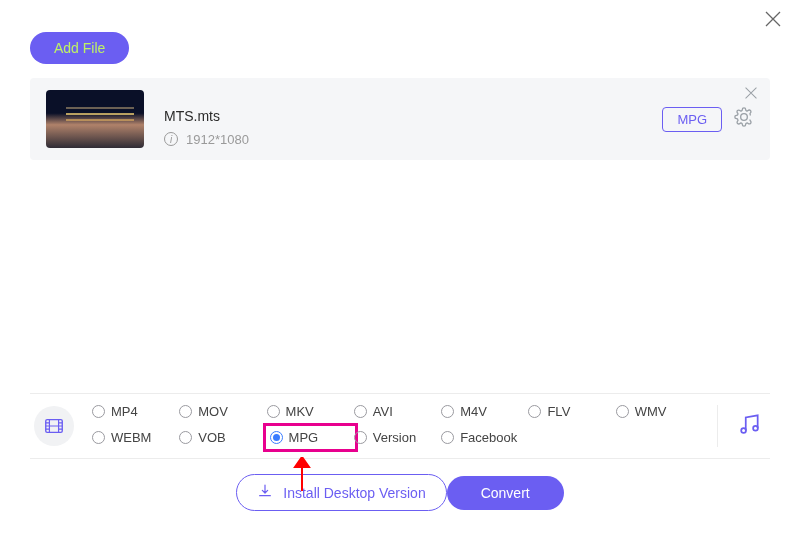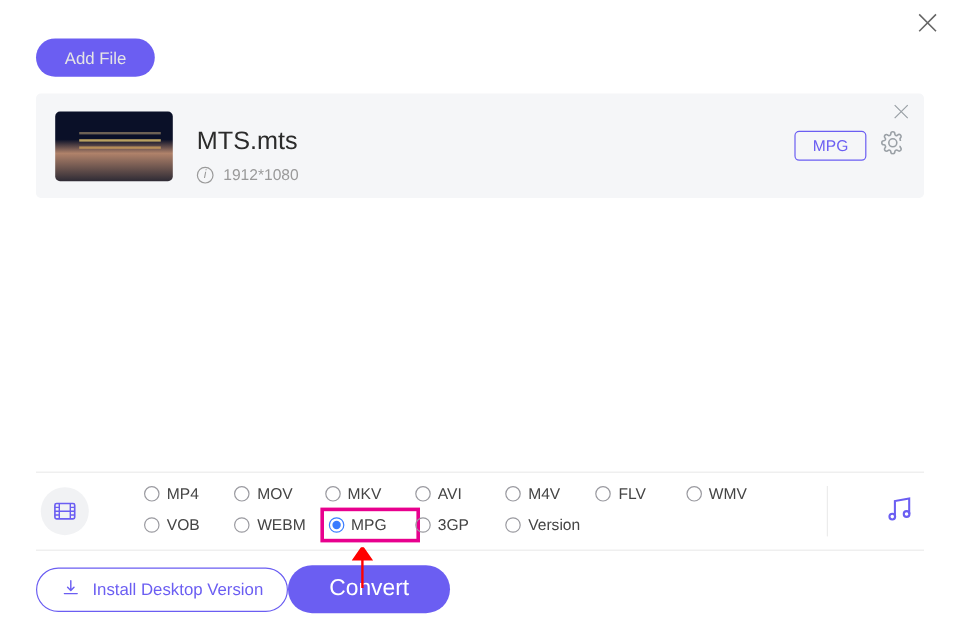--- a/index.html
+++ b/index.html
@@ -16,21 +16,21 @@
       top: 10px;
       right: 18px;
       cursor: pointer;
       color: #666;
     }
     .add-file-btn {
       position: absolute;
       top: 32px;
       left: 30px;
       background: #6b5ef2;
-      color: #e5e5e5;
+      color: #bef264;
       border: none;
       border-radius: 18px;
       padding: 8px 24px;
       font-size: 14px;
       cursor: pointer;
     }
     .file-card {
       position: absolute;
       top: 78px;
       left: 30px;
@@ -55,21 +55,21 @@
       left:20%; top:40%;
       width:70%; height:2px;
       background: rgba(255,220,120,0.7);
       box-shadow: 0 6px 0 rgba(255,200,100,0.5), 0 -6px 0 rgba(255,220,150,0.4);
     }
     .file-info {
       margin-left: 20px;
       flex: 1;
     }
     .file-name {
-      font-size: 21px;
+      font-size: 14px;
       color: #2b2b2b;
       margin-bottom: 8px;
       margin-top: 16px;
     }
     .file-meta {
       display: flex;
       align-items: center;
       color: #9a9a9a;
       font-size: 13px;
       gap: 8px;
@@ -95,21 +95,20 @@
     .format-panel {
       position: absolute;
       left: 30px;
       right: 30px;
       bottom: 78px;
       border-top: 1px solid #ececec;
       border-bottom: 1px solid #ececec;
       padding: 10px 0;
       display: flex;
       align-items: center;
-      gap: 28px;
     }
     .video-icon-box {
       width: 40px; height: 40px;
       border-radius: 50%;
       background: #f1f2f4;
       display: flex; align-items: center; justify-content: center;
       margin: 0 18px 0 4px;
       color: #6b5ef2;
     }
     .formats {
@@ -152,42 +151,42 @@
       background: #ececec;
       margin: 0 18px;
     }
     .music-icon { color: #6b5ef2; cursor: pointer; margin-right: 8px;}
     .bottom-bar {
       position: absolute;
       left: 30px;
       right: 30px;
       bottom: 26px;
       display: flex;
-      justify-content: flex-start;
+      justify-content: center;
       align-items: center;
     }
     .install-btn {
       border: 1px solid #6b5ef2;
       color: #6b5ef2;
       background: #fff;
       border-radius: 20px;
       padding: 8px 20px;
       font-size: 14px;
       display: inline-flex;
       align-items: center;
       gap: 10px;
       cursor: pointer;
     }
     .convert-btn {
       background: #6b5ef2;
       color: #fff;
       border: none;
       border-radius: 20px;
       padding: 9px 34px;
-      font-size: 19px;
+      font-size: 14px;
       cursor: pointer;
     }
     .arrow {
       position: absolute;
       left: 293px;
       bottom: 42px;
       color: #ff0000;
     }
   </style>
 </head>
@@ -255,37 +254,37 @@
         <span class="radio"></span>
         <span>FLV</span>
       </label>
     <label class="fmt">
         <span class="radio"></span>
         <span>WMV</span>
       </label>
 
     <label class="fmt">
         <span class="radio"></span>
+        <span>WEBM</span>
+      </label>
+    <label class="fmt">
+        <span class="radio"></span>
         <span>VOB</span>
-      </label>
-    <label class="fmt">
-        <span class="radio"></span>
-        <span>WEBM</span>
       </label>
     <label class="fmt highlight">
         <span class="radio sel"></span>
         <span>MPG</span>
       </label>
     <label class="fmt">
         <span class="radio"></span>
-        <span>3GP</span>
-      </label>
-    <label class="fmt">
-        <span class="radio"></span>
         <span>Version</span>
+      </label>
+    <label class="fmt">
+        <span class="radio"></span>
+        <span>Facebook</span>
       </label>
   </div>
   <div class="divider"></div>
   <span class="music-icon">
     <svg width="26" height="26" viewBox="0 0 24 24">
         <path d="M9 18V6l11-2v12" fill="none" stroke="currentColor" stroke-width="1.6"></path>
         <circle cx="7" cy="18" r="2.2" fill="none" stroke="currentColor" stroke-width="1.6"></circle>
         <circle cx="18" cy="16" r="2.2" fill="none" stroke="currentColor" stroke-width="1.6"></circle>
       </svg>
   </span>

